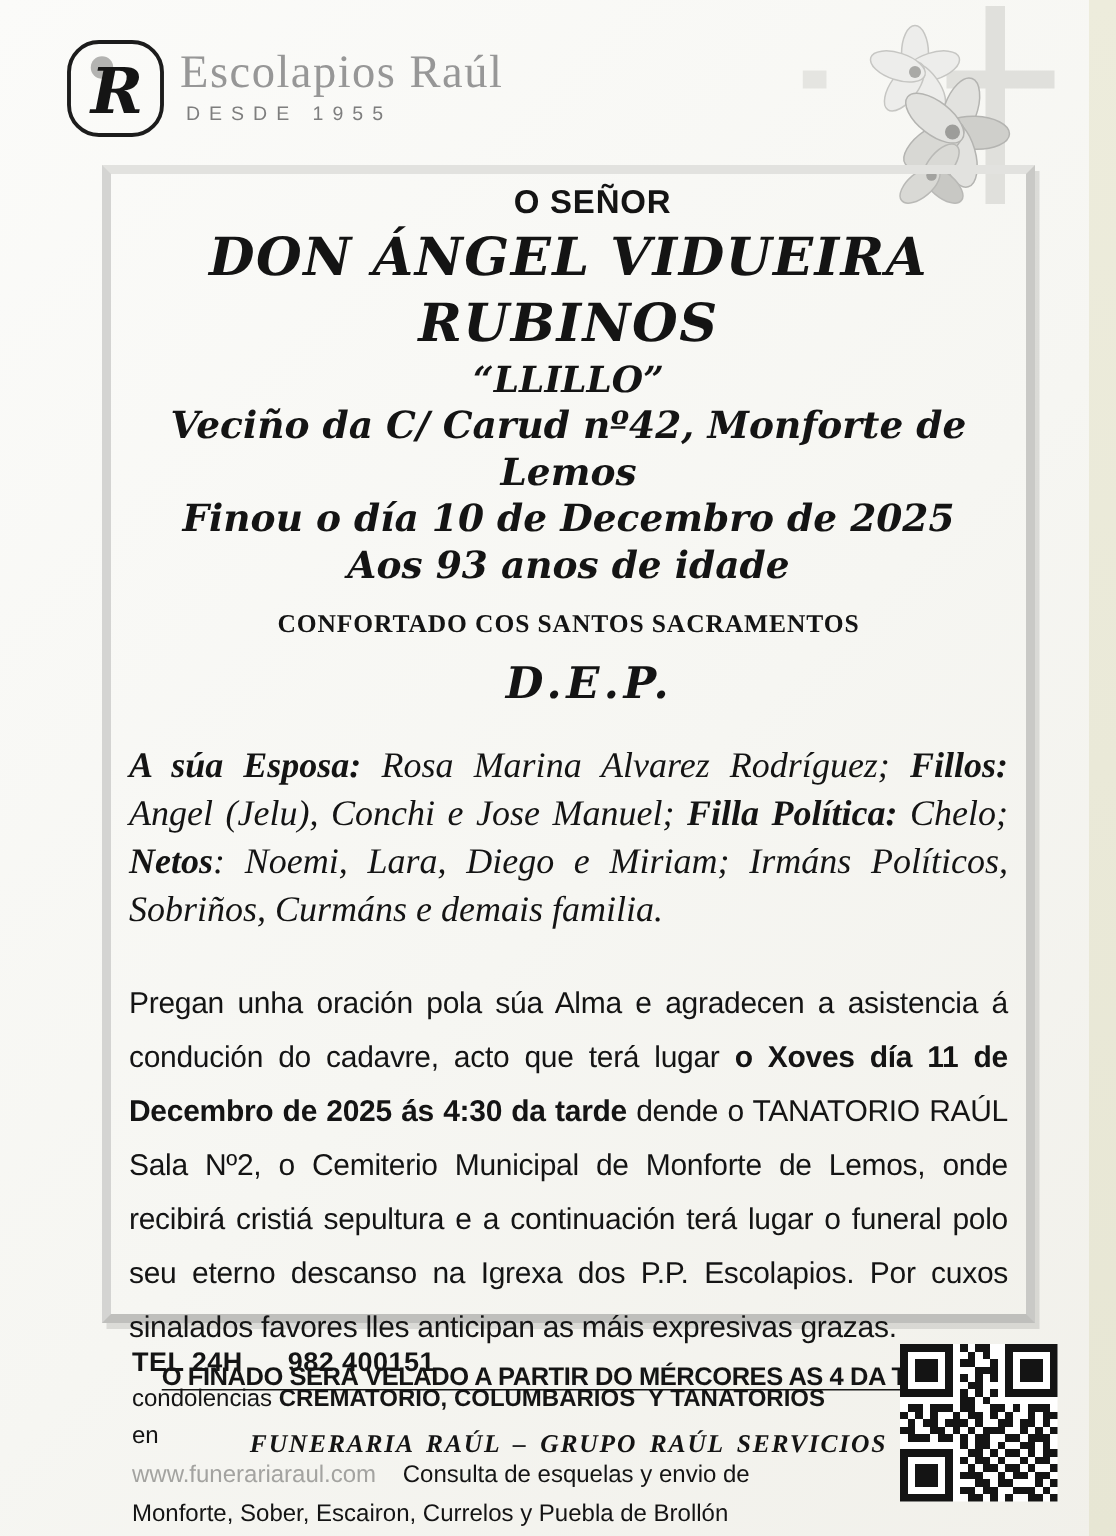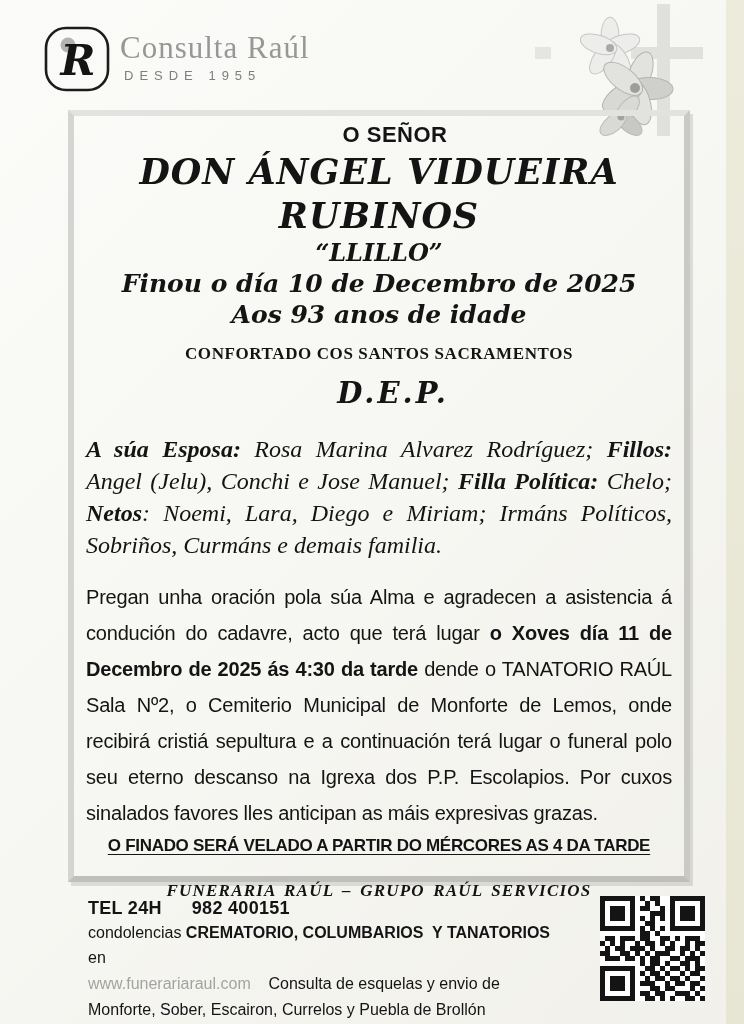--- a/index.html
+++ b/index.html
@@ -31,21 +31,21 @@
   .nickname{font-family:"DejaVu Serif",serif; font-style:italic; font-weight:bold; font-size:24px; line-height:30px;}
   .sub-line{font-family:"DejaVu Serif",serif; font-style:italic; font-weight:bold; font-size:25px; line-height:31px;}
   .sacraments{margin-top:13px; font-family:"Liberation Serif",serif; font-weight:bold; font-size:17px; line-height:22px; letter-spacing:.6px;}
   .dep{margin-top:11px; font-family:"DejaVu Serif",serif; font-style:italic; font-weight:bold; font-size:29px; line-height:34px; letter-spacing:3px;padding-left:28px;}
   .family-par{
     margin:23px 12px 0; text-align:justify;
     font-family:"Liberation Serif",serif; font-style:italic; font-size:24px; line-height:32px;
   }
   .family-par .seg-bold{font-weight:bold;}
   .announce-par{
-    margin:18px 12px 0; text-align:justify;
+    margin:28px 12px 0; text-align:justify;
     font-size:20px; line-height:36px; letter-spacing:-0.2px;
   }
   .announce-par .seg-bold{font-weight:bold;}
   .wake-notice{margin-top:5px; font-size:17px; font-weight:bold; letter-spacing:-0.3px; text-decoration:underline; text-underline-offset:3px;}
   .signature{margin-top:25px; font-family:"Liberation Serif",serif; font-style:italic; font-weight:bold; font-size:17px; letter-spacing:1.2px; word-spacing:3px;}
   
   .footer{position:absolute; left:88px; top:898px; width:470px; text-align:left;}
   .tel-line{font-size:18px; font-weight:bold; letter-spacing:.3px;}
   .tel-number{margin-left:30px;}
   .fline{font-size:16px; line-height:25px; white-space:pre-wrap; margin-top:1px;}
@@ -62,21 +62,21 @@
 
   <header class="brand">
     <span class="logo-mark">
       <svg viewBox="0 0 70 70" width="70" height="70">
         <rect x="4" y="4" width="62" height="62" rx="20" ry="20" fill="none" stroke="#1c1c1c" stroke-width="2.6"></rect>
         <circle cx="26" cy="21" r="7.5" fill="#b3b3b1"></circle>
         <text x="36" y="51" text-anchor="middle" font-family="DejaVu Serif,serif" font-size="42" font-style="italic" font-weight="bold" fill="#151515">R</text>
       </svg>
     </span>
     <div class="brand-text">
-      <div class="brand-name">Consulta Raúl</div>
+      <div class="brand-name">Escolapios Raúl</div>
       <div class="brand-since">DESDE 1955</div>
     </div>
   </header>
 
   <div class="flowers">
     <svg viewBox="0 0 209 140" width="209" height="140">
       <rect x="0" y="47" width="16" height="12" fill="#e5e5e1"></rect>
       <rect x="122" y="4" width="13" height="132" fill="#e0e0dc"></rect>
       <rect x="96" y="47" width="72" height="12" fill="#e0e0dc"></rect>
       <g transform="translate(75,48)" stroke="#c6c6c3" stroke-width="1" fill="#ededeb">
@@ -101,20 +101,21 @@
         <ellipse rx="8" ry="16" transform="rotate(230) translate(0,-10)"></ellipse>
         <circle r="3.5" fill="#a2a29f" stroke="none"></circle>
       </g>
     </svg>
   </div>
 
   <main class="notice-box">
     <div class="honorific">O SEÑOR</div>
     <h1 class="deceased-name">DON ÁNGEL VIDUEIRA RUBINOS</h1>
     <div class="nickname">“LLILLO”</div>
+    <div class="sub-line">Veciño da C/ Carud nº42, Monforte de Lemos</div>
     <div class="sub-line">Finou o día 10 de Decembro de 2025</div>
     <div class="sub-line">Aos 93 anos de idade</div>
     <div class="sacraments">CONFORTADO COS SANTOS SACRAMENTOS</div>
     <div class="dep">D.E.P.</div>
     <p class="family-par"><span class="seg-bold">A súa Esposa:</span><span> Rosa Marina Alvarez Rodríguez; </span><span class="seg-bold">Fillos:</span><span> Angel (Jelu), Conchi e Jose Manuel; </span><span class="seg-bold">Filla Política:</span><span> Chelo; </span><span class="seg-bold">Netos</span><span>: Noemi, Lara, Diego e Miriam; Irmáns Políticos, Sobriños, Curmáns e demais familia.</span></p>
     <p class="announce-par"><span>Pregan unha oración pola súa Alma e agradecen a asistencia á condución do cadavre, acto que terá lugar </span><span class="seg-bold">o Xoves día 11 de Decembro de 2025 ás 4:30 da tarde</span><span> dende o TANATORIO RAÚL Sala Nº2, o Cemiterio Municipal de Monforte de Lemos, onde recibirá cristiá sepultura e a continuación terá lugar o funeral polo seu eterno descanso na Igrexa dos P.P. Escolapios. Por cuxos sinalados favores lles anticipan as máis expresivas grazas.</span></p>
     <div class="wake-notice">O FINADO SERÁ VELADO A PARTIR DO MÉRCORES AS 4 DA TARDE</div>
     <div class="signature">FUNERARIA RAÚL – GRUPO RAÚL SERVICIOS</div>
   </main>
 

